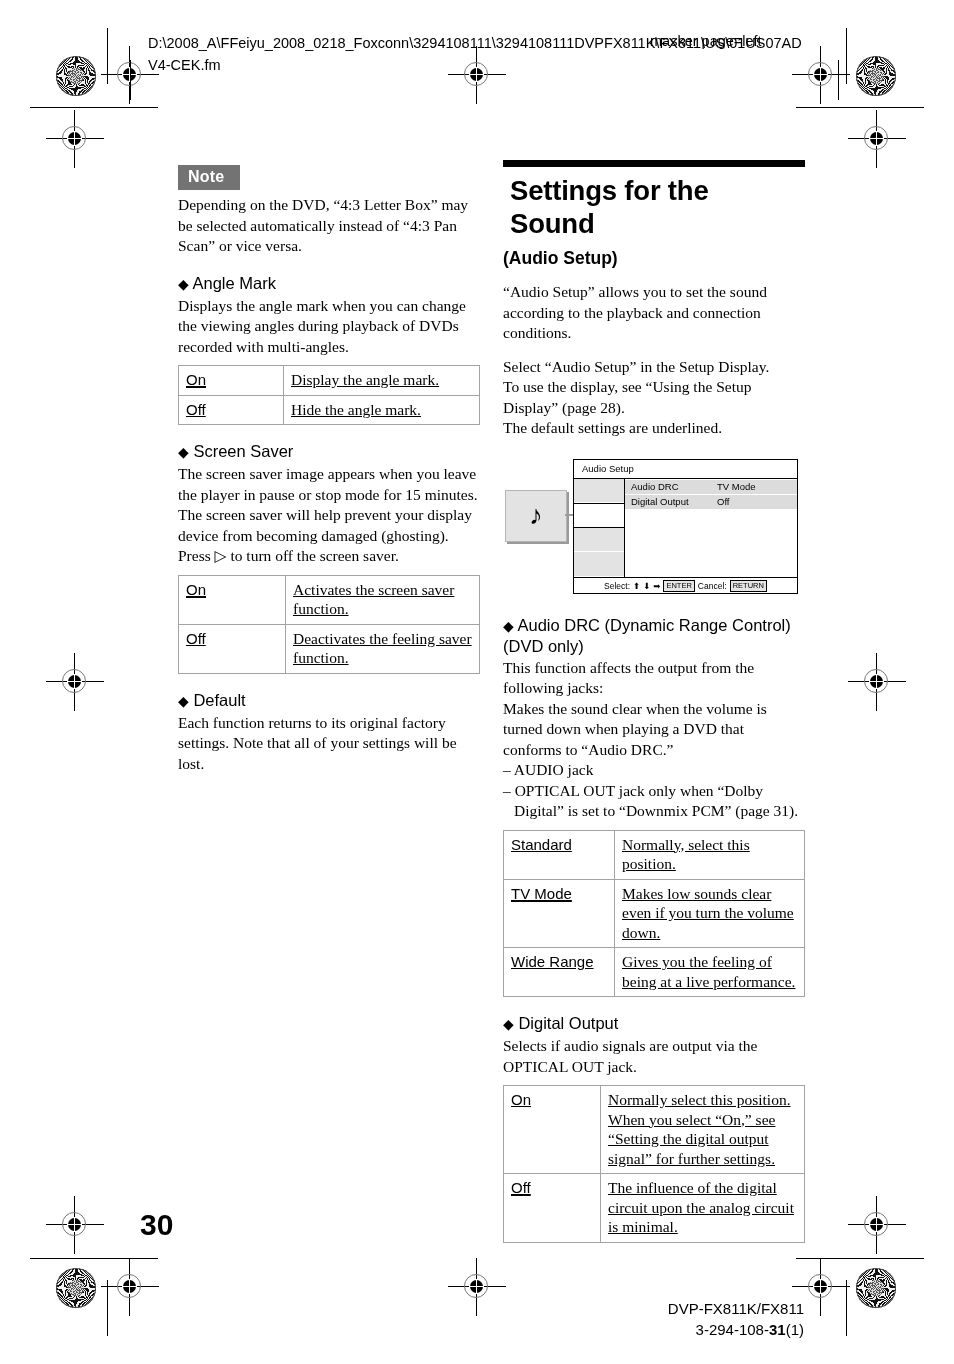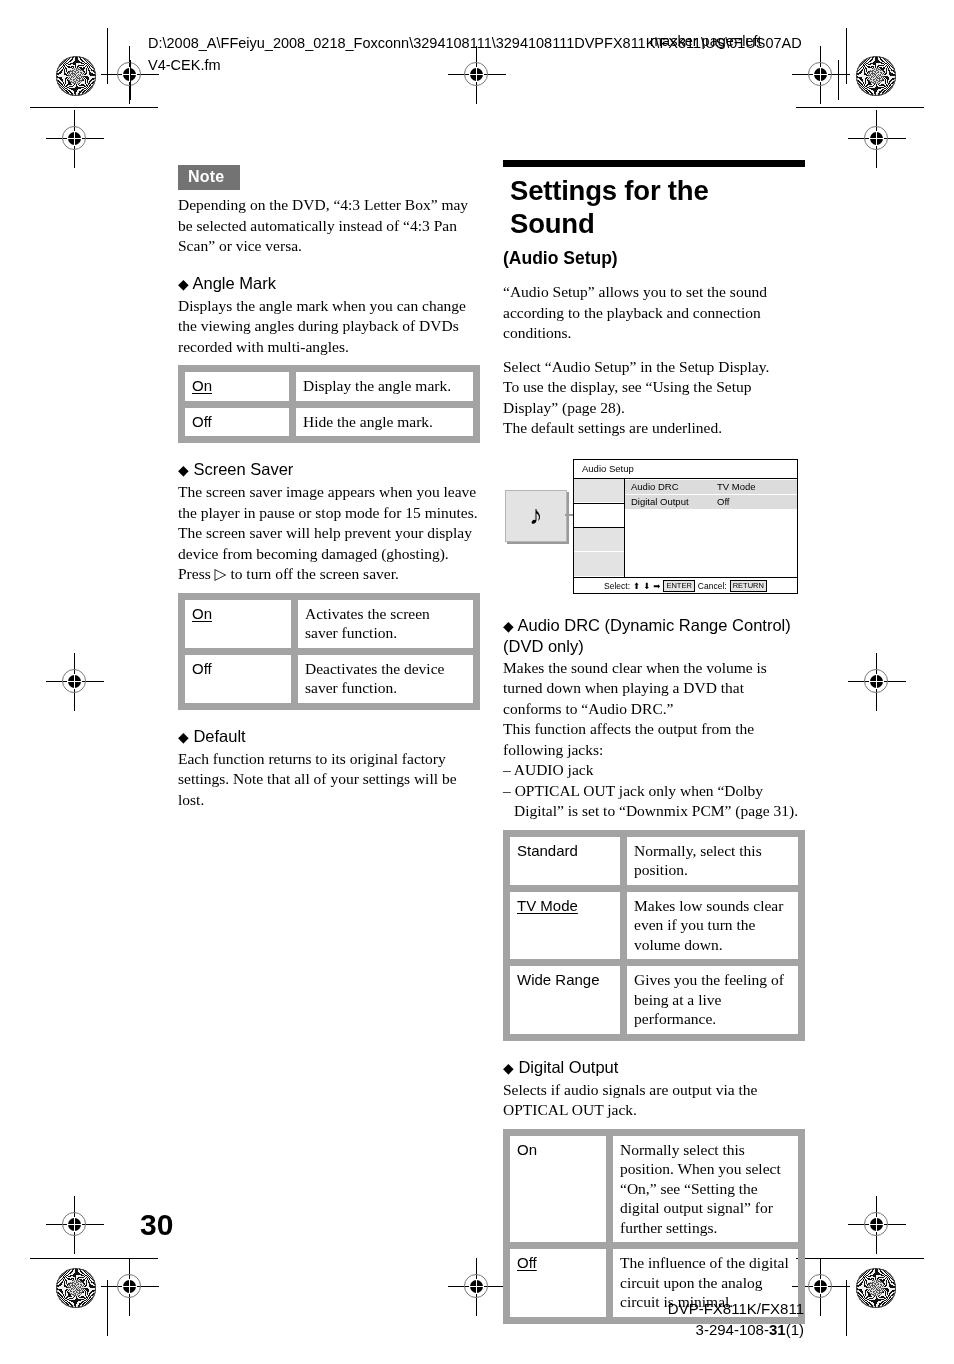--- a/index.html
+++ b/index.html
@@ -74,22 +74,22 @@
     font-size:17.5px;line-height:22px;
   }
   .titlerule{height:7px;background:#000;margin-bottom:6px;}
 
   
   table.opt{
     border-collapse:collapse;width:302px;margin-top:8px;margin-bottom:2px;
     table-layout:fixed;
   }
   table.opt td{
-    border:7px solid #a3a3a3;padding:4px 7px 5px 7px;vertical-align:top;
-    font-size:15.5px;line-height:19.5px;
+    border:1px solid #a3a3a3;padding:4px 7px 5px 7px;vertical-align:top;
+    font-size:15.5px;line-height:19.5px;text-decoration:underline;
   }
   table.opt td.key{
     font-family:"Liberation Sans", sans-serif;font-size:15px;white-space:nowrap;
   }
   table.opt td.key u{text-decoration:underline;text-underline-offset:2px;}
   .w1 td.key{width:90px;}
   .w2 td.key{width:92px;}
 
   
   .osd-wrap{position:relative;margin-top:20px;height:140px;}
@@ -255,21 +255,21 @@
   </h3>
   <p><span>The screen saver image appears when you leave the player in pause or stop mode for 15 minutes. The screen saver will help prevent your display device from becoming damaged (ghosting). Press </span><span>▷</span><span> to turn off the screen saver.</span></p>
   <table class="opt w2">
     <tbody>
         <tr>
       <td class="key"><u>On</u></td>
       <td>Activates the screen saver function.</td>
     </tr>
     <tr>
       <td class="key">Off</td>
-      <td>Deactivates the device saver function.</td>
+      <td>Deactivates the feeling saver function.</td>
     </tr>
   </tbody>
     </table>
 
   <h3 class="sub">
     <span class="dia">◆</span>
     <span>Default</span>
   </h3>
   <p>Each function returns to its original factory settings. Note that all of your settings will be lost.</p>
 </div>
@@ -322,22 +322,22 @@
         <span class="keycap">RETURN</span>
       </div>
     </div>
   </div>
 
   <h3 class="sub">
     <span class="dia">◆</span>
     <span>Audio DRC (Dynamic Range Control)</span><br>
     <span>(DVD only)</span>
   </h3>
+  <p>This function affects the output from the following jacks:</p>
   <p>Makes the sound clear when the volume is turned down when playing a DVD that conforms to “Audio DRC.”</p>
-  <p>This function affects the output from the following jacks:</p>
   <p class="hang">– AUDIO jack</p>
   <p class="hang">– OPTICAL OUT jack only when “Dolby Digital” is set to “Downmix PCM” (page 31).</p>
 
   <table class="opt" style="table-layout:fixed;">
     <tbody>
         <tr>
       <td class="key" style="width:96px;">Standard</td>
       <td>Normally, select this position.</td>
     </tr>
     <tr>

